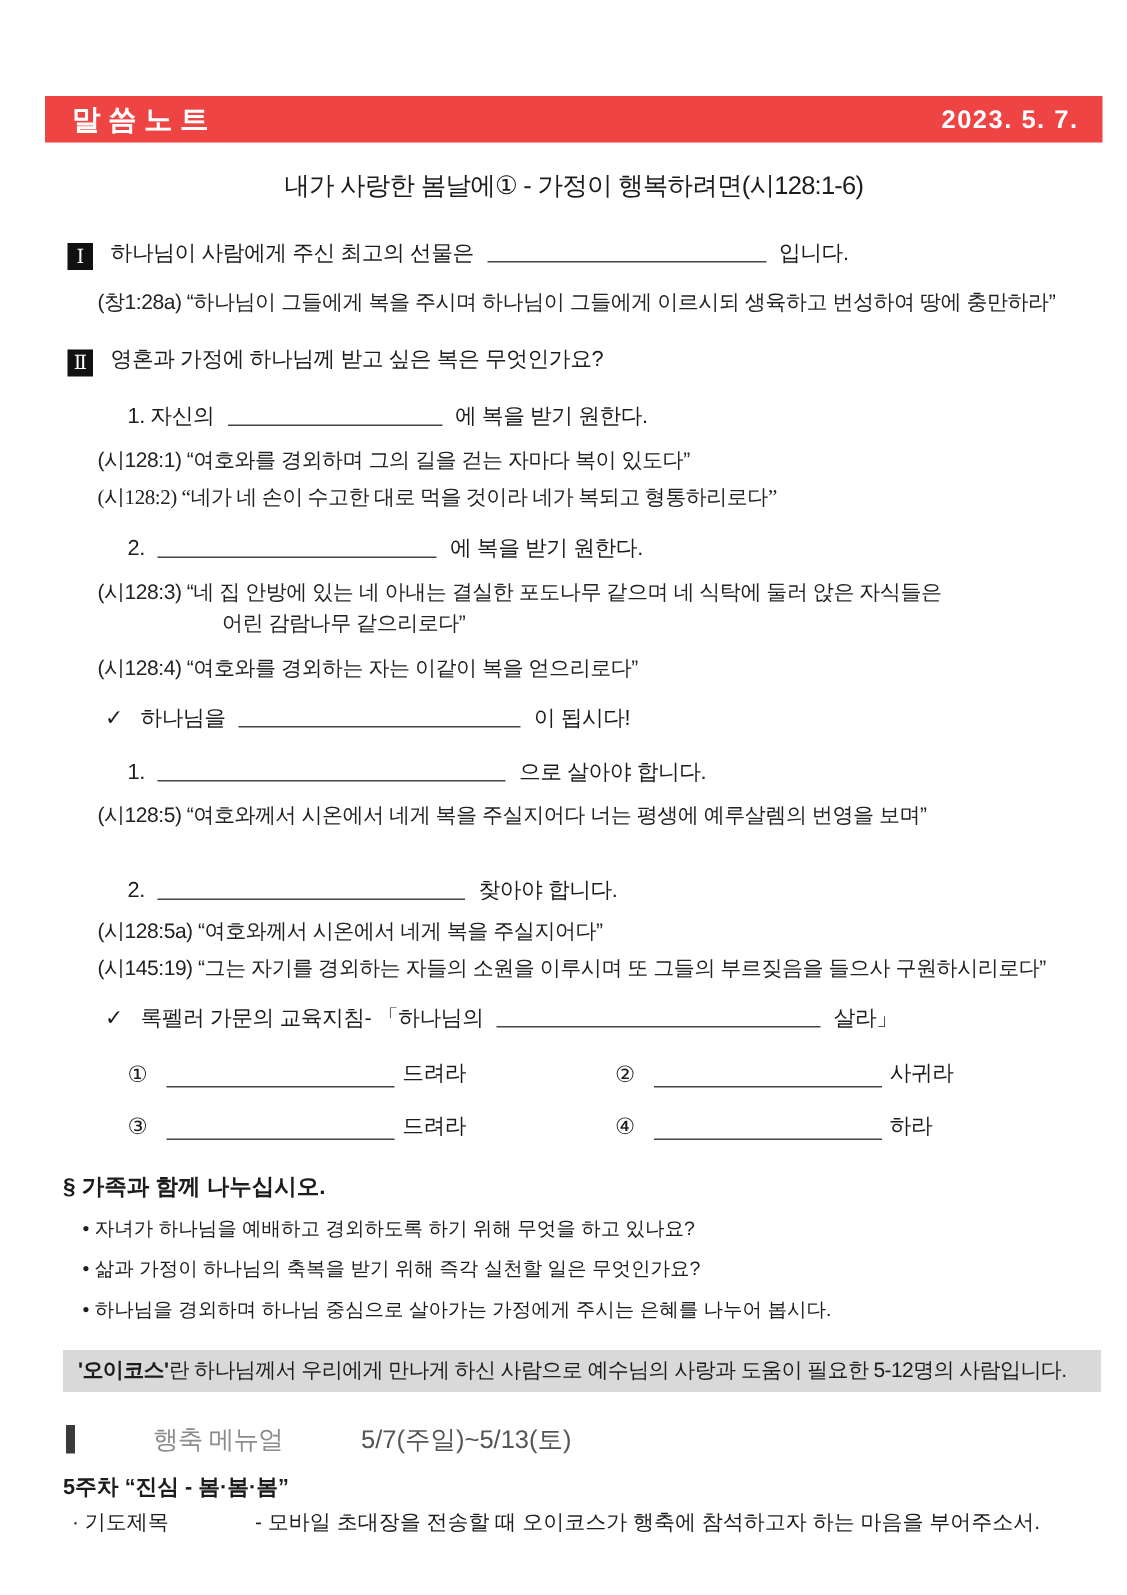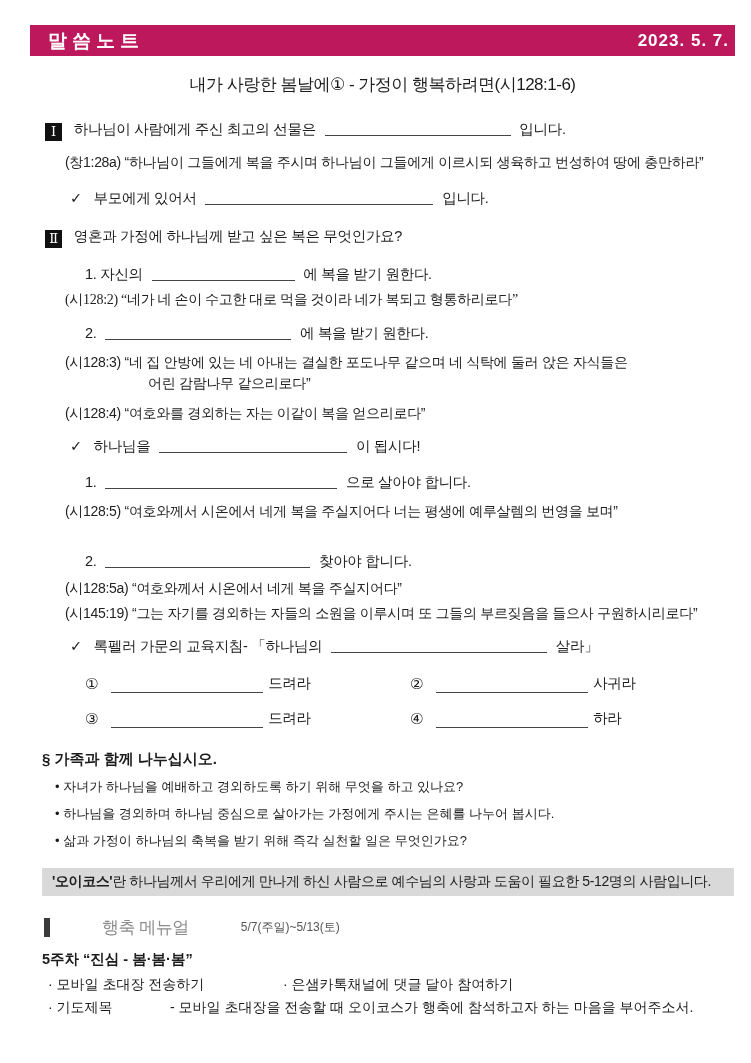--- a/index.html
+++ b/index.html
@@ -7,23 +7,24 @@
   body {
     width:751px; height:1063px;
     font-family:"Liberation Sans","DejaVu Sans",sans-serif;
     color:#1c1c1c;
     overflow:hidden;
   }
   .page { padding:25px 16px 0 30px; }
 
   
   .header-bar {
-    height:31px; background:#be185d; color:#ffffff;
+    height:31px; background:#ef4444; color:#ffffff;
     display:flex; align-items:center; justify-content:space-between;
-    padding:0 6px 0 18px;
+    padding:0 16px 0 18px;
+    margin-top:39px;
   }
   .header-title { font-size:19px; font-weight:bold; letter-spacing:5px; }
   .header-date  { font-size:17px; font-weight:bold; letter-spacing:1px; }
 
   
   .doc-title {
     margin-top:17px; text-align:center;
     font-size:17px; font-weight:normal; letter-spacing:-0.5px;
   }
 
@@ -64,21 +65,21 @@
     margin:18px 0 0 12px; width:692px;
     background:#d9d9d9; padding:5px 10px;
     font-size:14px; letter-spacing:-0.4px;
   }
   .oikos-bold { font-weight:bold; }
 
   
   .manual-head { margin-top:20px; margin-left:14px; display:flex; align-items:center;gap:44px; }
   .manual-bar { width:6px; height:19px; background:#3a3a3a; margin-right:8px; }
   .manual-title { font-size:17px; color:#8c8c8c; letter-spacing:-0.5px; margin-right:8px; }
-  .manual-range { font-size:12px; color:#555555; }
+  .manual-range { font-size:17px; color:#555555; }
   .week-title { margin-top:11px; margin-left:12px; font-size:14.5px; font-weight:bold; }
   .manual-line1 { display:flex; margin-left:18px; margin-top:7px; font-size:14px; }
   .manual-line1 .c1 { width:235px; }
   .prayer-row { display:flex; margin-left:18px; margin-top:5px; font-size:14px; }
   .prayer-label { width:122px; }
 </style>
 </head>
 <body>
 
 <div class="page">
@@ -91,38 +92,33 @@
   <div class="doc-title">내가 사랑한 봄날에① - 가정이 행복하려면(시128:1-6)</div>
 
   <div style="margin-top:24px;">
     <div class="line sec-head">
       <span class="marker">Ⅰ</span>
       <span>하나님이 사람에게 주신 최고의 선물은</span>
       <span class="blank" style="width:186px;"></span>
       <span>입니다.</span>
     </div>
     <div class="line verse" style="margin-top:13px;">(창1:28a) “하나님이 그들에게 복을 주시며 하나님이 그들에게 이르시되 생육하고 번성하여 땅에 충만하라”</div>
-    <div class="line check-line" style="margin-top:17px;">
-      <span class="check-glyph">✓</span>
-      <span>부모에게 있어서</span>
-      <span class="blank" style="width:228px;"></span>
-      <span>입니다.</span>
-    </div>
   </div>
 
   <div style="margin-top:19px;">
     <div class="line sec-head">
       <span class="marker">Ⅱ</span>
       <span>영혼과 가정에 하나님께 받고 싶은 복은 무엇인가요?</span>
     </div>
     <div class="line q-item" style="margin-top:17px;">
       <span>1. 자신의</span>
       <span class="blank" style="width:143px;"></span>
       <span>에 복을 받기 원한다.</span>
     </div>
+    <div class="line verse" style="margin-top:11px;">(시128:1) “여호와를 경외하며 그의 길을 걷는 자마다 복이 있도다”</div>
     <div class="line verse" style="margin-top:7px;font-family:Liberation Serif, serif;">(시128:2) “네가 네 손이 수고한 대로 먹을 것이라 네가 복되고 형통하리로다”</div>
     <div class="line q-item" style="margin-top:15px;">
       <span>2.</span>
       <span class="blank" style="width:186px;"></span>
       <span>에 복을 받기 원한다.</span>
     </div>
     <div class="line verse" style="margin-top:11px;">(시128:3) “네 집 안방에 있는 네 아내는 결실한 포도나무 같으며 네 식탁에 둘러 앉은 자식들은</div>
     <div class="line verse verse-cont" style="margin-top:3px;">어린 감람나무 같으리로다”</div>
     <div class="line verse" style="margin-top:12px;">(시128:4) “여호와를 경외하는 자는 이같이 복을 얻으리로다”</div>
     <div class="line check-line" style="margin-top:14px;">
@@ -175,37 +171,33 @@
       <div class="num-cell line">
         <span class="num-glyph">④</span>
         <span class="blank" style="width:152px;"></span>
         <span>하라</span>
       </div>
     </div>
   </div>
 
   <div class="share-head">§ 가족과 함께 나누십시오.</div>
   <div class="share-bullet">• 자녀가 하나님을 예배하고 경외하도록 하기 위해 무엇을 하고 있나요?</div>
+  <div class="share-bullet">• 삶과 가정이 하나님의 축복을 받기 위해 즉각 실천할 일은 무엇인가요?</div>
   <div class="share-bullet">• 하나님을 경외하며 하나님 중심으로 살아가는 가정에게 주시는 은혜를 나누어 봅시다.</div>
-  <div class="share-bullet">• 삶과 가정이 하나님의 축복을 받기 위해 즉각 실천할 일은 무엇인가요?</div>
 
   <div class="oikos-box">
     <span class="oikos-bold">'오이코스'</span><span>란 하나님께서 우리에게 만나게 하신 사람으로 예수님의 사랑과 도움이 필요한 5-12명의 사람입니다.</span>
   </div>
 
   <div class="manual-head">
     <span class="manual-bar"></span>
     <span class="manual-title">행축 메뉴얼</span>
     <span class="manual-range">5/7(주일)~5/13(토)</span>
   </div>
   <div class="week-title">5주차 “진심 - 봄·봄·봄”</div>
-  <div class="manual-line1">
-    <span class="c1">· 모바일 초대장 전송하기</span>
-    <span>· 은샘카톡채널에 댓글 달아 참여하기</span>
-  </div>
   <div class="prayer-row">
     <span class="prayer-label">· 기도제목</span>
     <span class="prayer-lines">
       <div class="pl">- 모바일 초대장을 전송할 때 오이코스가 행축에 참석하고자 하는 마음을 부어주소서.</div>
 
     </span>
   </div>
 
 </div>
 

